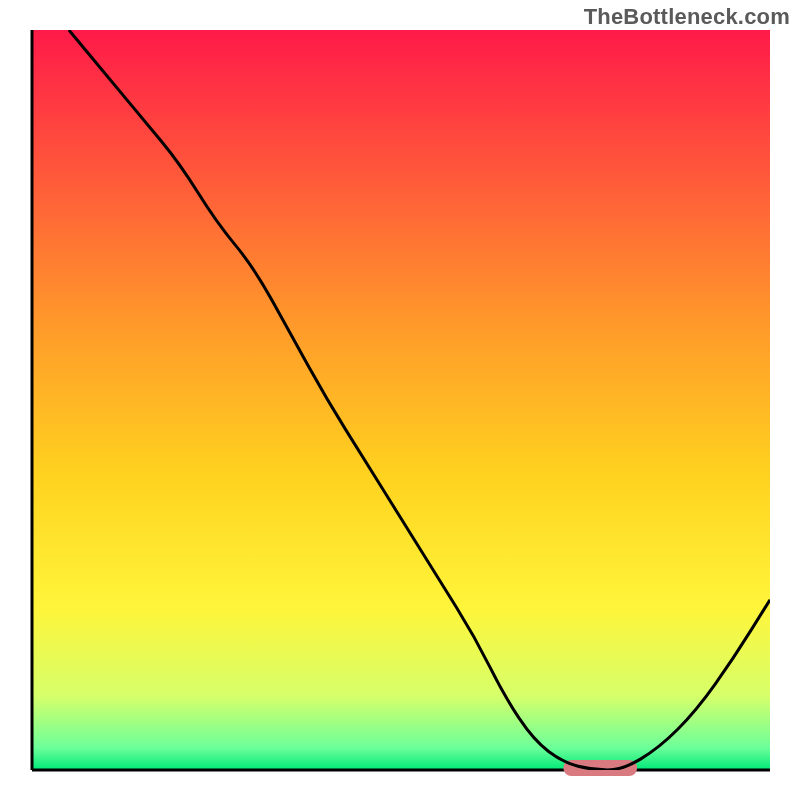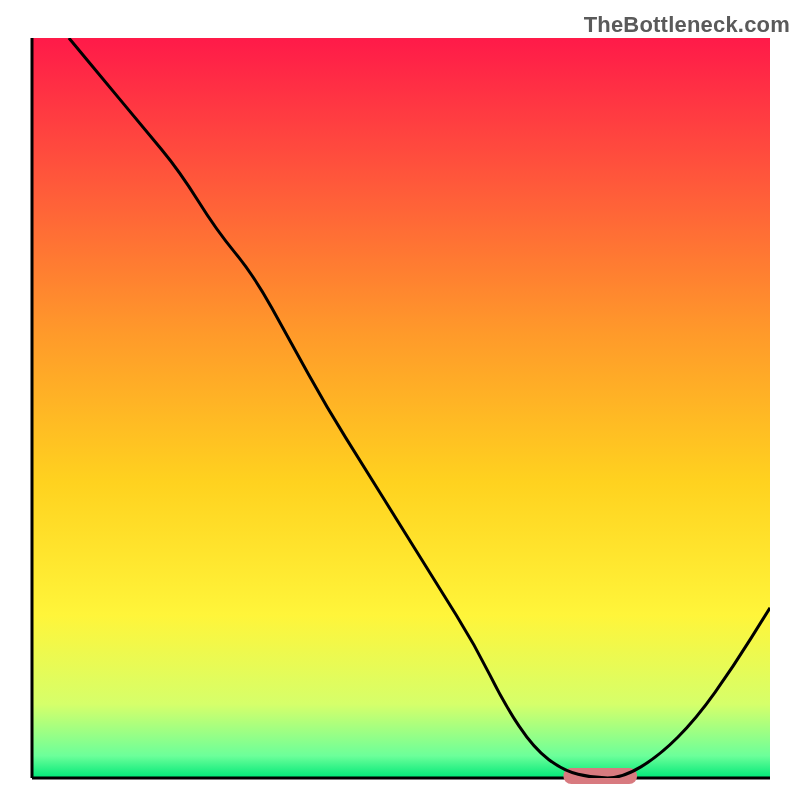--- a/index.html
+++ b/index.html
@@ -7,21 +7,20 @@
     padding: 0;
     width: 800px;
     height: 800px;
     background: #ffffff;
     font-family: Arial, Helvetica, sans-serif;
   }
   .container {
     position: relative;
     width: 800px;
     height: 570px;
-    margin-top: 8px;
   }
   .watermark {
     position: absolute;
     top: 4px;
     right: 10px;
     font-size: 22px;
     font-weight: 600;
     color: #5a5a5a;
     letter-spacing: 0.2px;
   }

